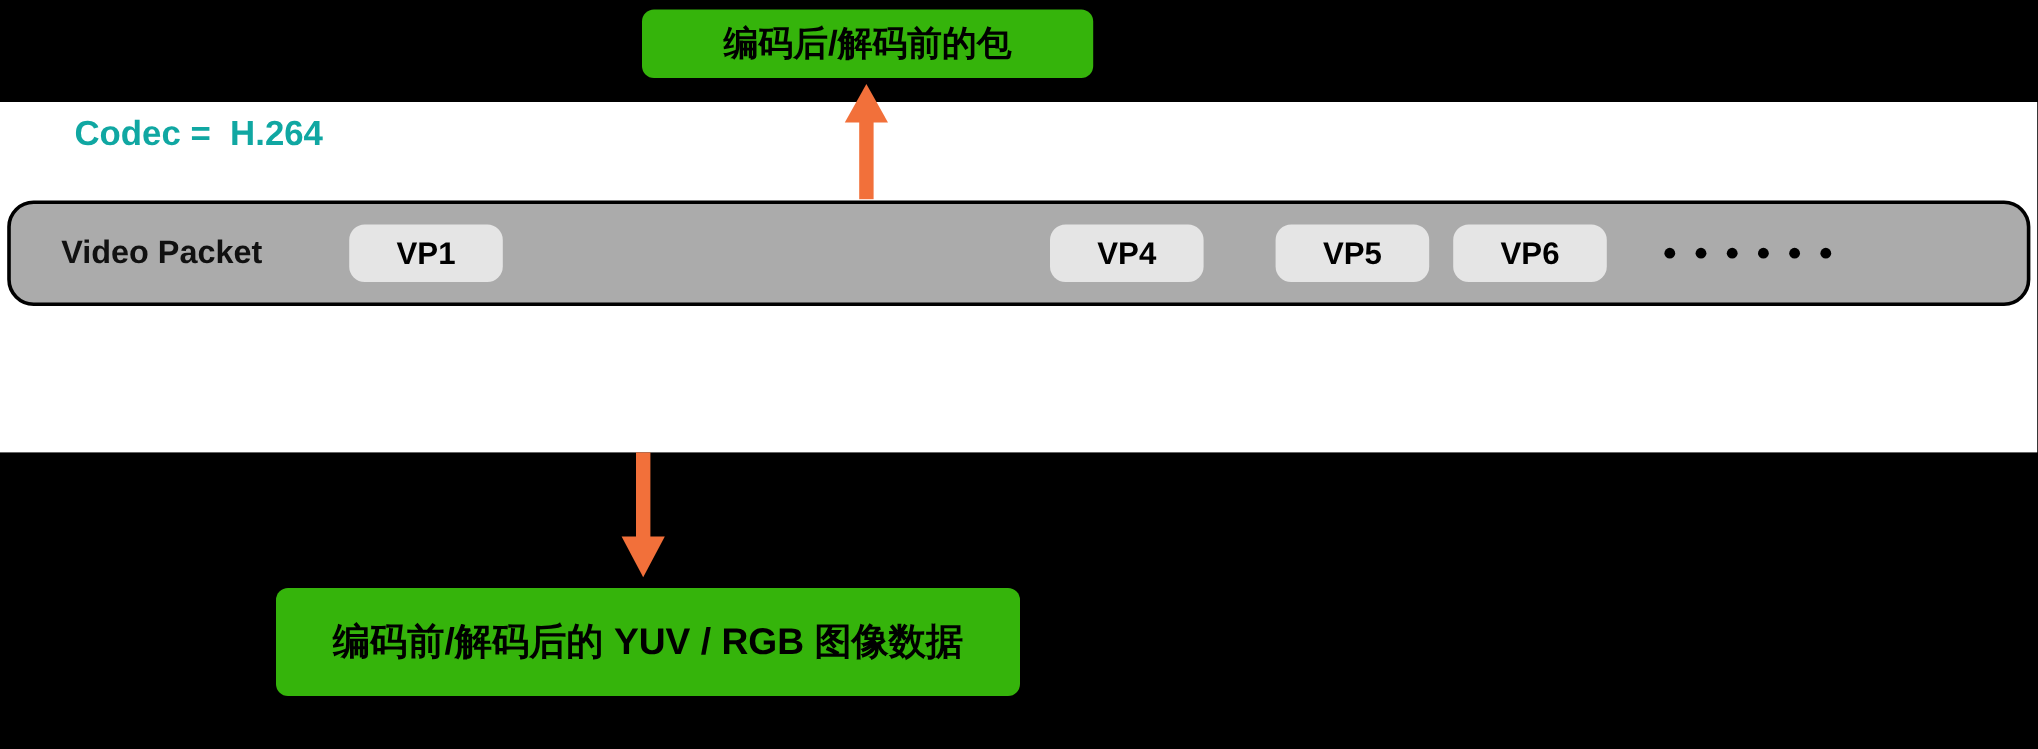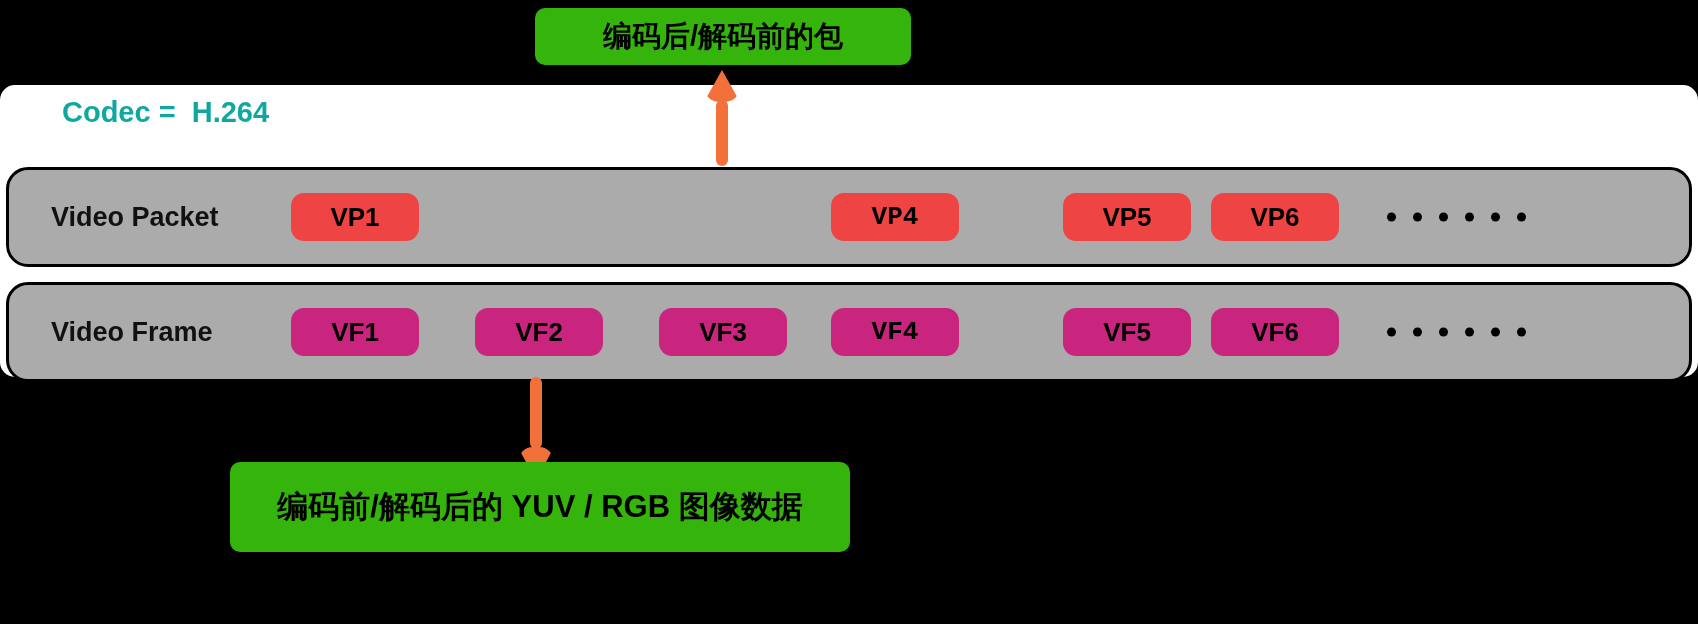--- a/index.html
+++ b/index.html
@@ -1,15 +1,15 @@
 <!DOCTYPE html>
 <html><head>
 <meta charset="utf-8">
 <style>
-  * { margin: 0; padding: 0; box-sizing: border-box; border-radius: 15px; }
+  * { margin: 0; padding: 0; box-sizing: border-box; }
   html, body { background: #000; }
   .canvas {
     position: relative;
     width: 1698px;
     height: 624px;
     background: #000;
     font-family: "Liberation Sans", sans-serif;
     overflow: hidden;
   }
   .white-band {
@@ -23,33 +23,33 @@
     background: #35b40b;
     border-radius: 10px;
     display: flex;
     align-items: center;
     justify-content: center;
     color: #000;
     font-weight: bold;
     text-align: center;
   }
   .annotation.top    { left: 535px; top: 8px;   width: 376px; height: 57px; font-size: 29px; }
-  .annotation.bottom { left: 230px; top: 462px; width: 620px; height: 90px; font-size: 31px; }
+  .annotation.bottom { left: 230px; top: 490px; width: 620px; height: 90px; font-size: 31px; }
   .codec {
     position: absolute;
     left: 62px; top: 96px;
     color: #10a7a2;
     font-size: 29px;
     font-weight: bold;
     white-space: pre;
   }
   .row {
     position: absolute;
     left: 6px;
-    width: 1686px; height: 100px;
+    width: 1686px; height: 88px;
     background: #ababab;
     border: 3px solid #000;
     border-radius: 22px;
   }
   .row1 { top: 167px; }
   .row2 { top: 282px; }
   .row-label {
     position: absolute;
     left: 42px; top: 50%;
     transform: translateY(-50%);
@@ -63,26 +63,26 @@
     border-radius: 13px;
     display: flex;
     align-items: center;
     justify-content: center;
     font-size: 26px;
     font-weight: bold;
     color: #000;
     top: 50%;
     transform: translateY(-50%);
   }
-  .pill.blue { background: #ef4444; }
+  .pill.blue { background: #e5e5e5; }
   .pill.pink { background: #c9257f; }
   .p1 { left: 282px; }
   .p2 { left: 466px; }
   .p3 { left: 650px; }
-  .p4 { left: 822px; font-family: Liberation Mono, monospace; }
+  .p4 { left: 866px; }
   .p5 { left: 1018px; margin-left: 36px; }
   .p6 { left: 1202px; }
   .dots {
     position: absolute;
     left: 1378px; top: 50%;
     transform: translateY(-50%);
     display: flex;
     gap: 17px;
   }
   .dot { width: 9px; height: 9px; border-radius: 50%; background: #000; }
@@ -131,37 +131,20 @@
     <div class="dots">
       <span class="dot"></span>
       <span class="dot"></span>
       <span class="dot"></span>
       <span class="dot"></span>
       <span class="dot"></span>
       <span class="dot"></span>
     </div>
   </div>
 
-  <div class="row row2">
-    <div class="row-label">Video Frame</div>
-    <div class="pill pink p1">VF1</div>
-    <div class="pill pink p2">VF2</div>
-    <div class="pill pink p3">VF3</div>
-    <div class="pill pink p4">VF4</div>
-    <div class="pill pink p5">VF5</div>
-    <div class="pill pink p6">VF6</div>
-    <div class="dots">
-      <span class="dot"></span>
-      <span class="dot"></span>
-      <span class="dot"></span>
-      <span class="dot"></span>
-      <span class="dot"></span>
-      <span class="dot"></span>
-    </div>
-  </div>
 
   <div class="arrow arrow-down">
     <div class="shaft"></div>
     <div class="head"></div>
   </div>
 
   <div class="annotation bottom">编码前/解码后的 YUV / RGB 图像数据</div>
 
 </div>
 

